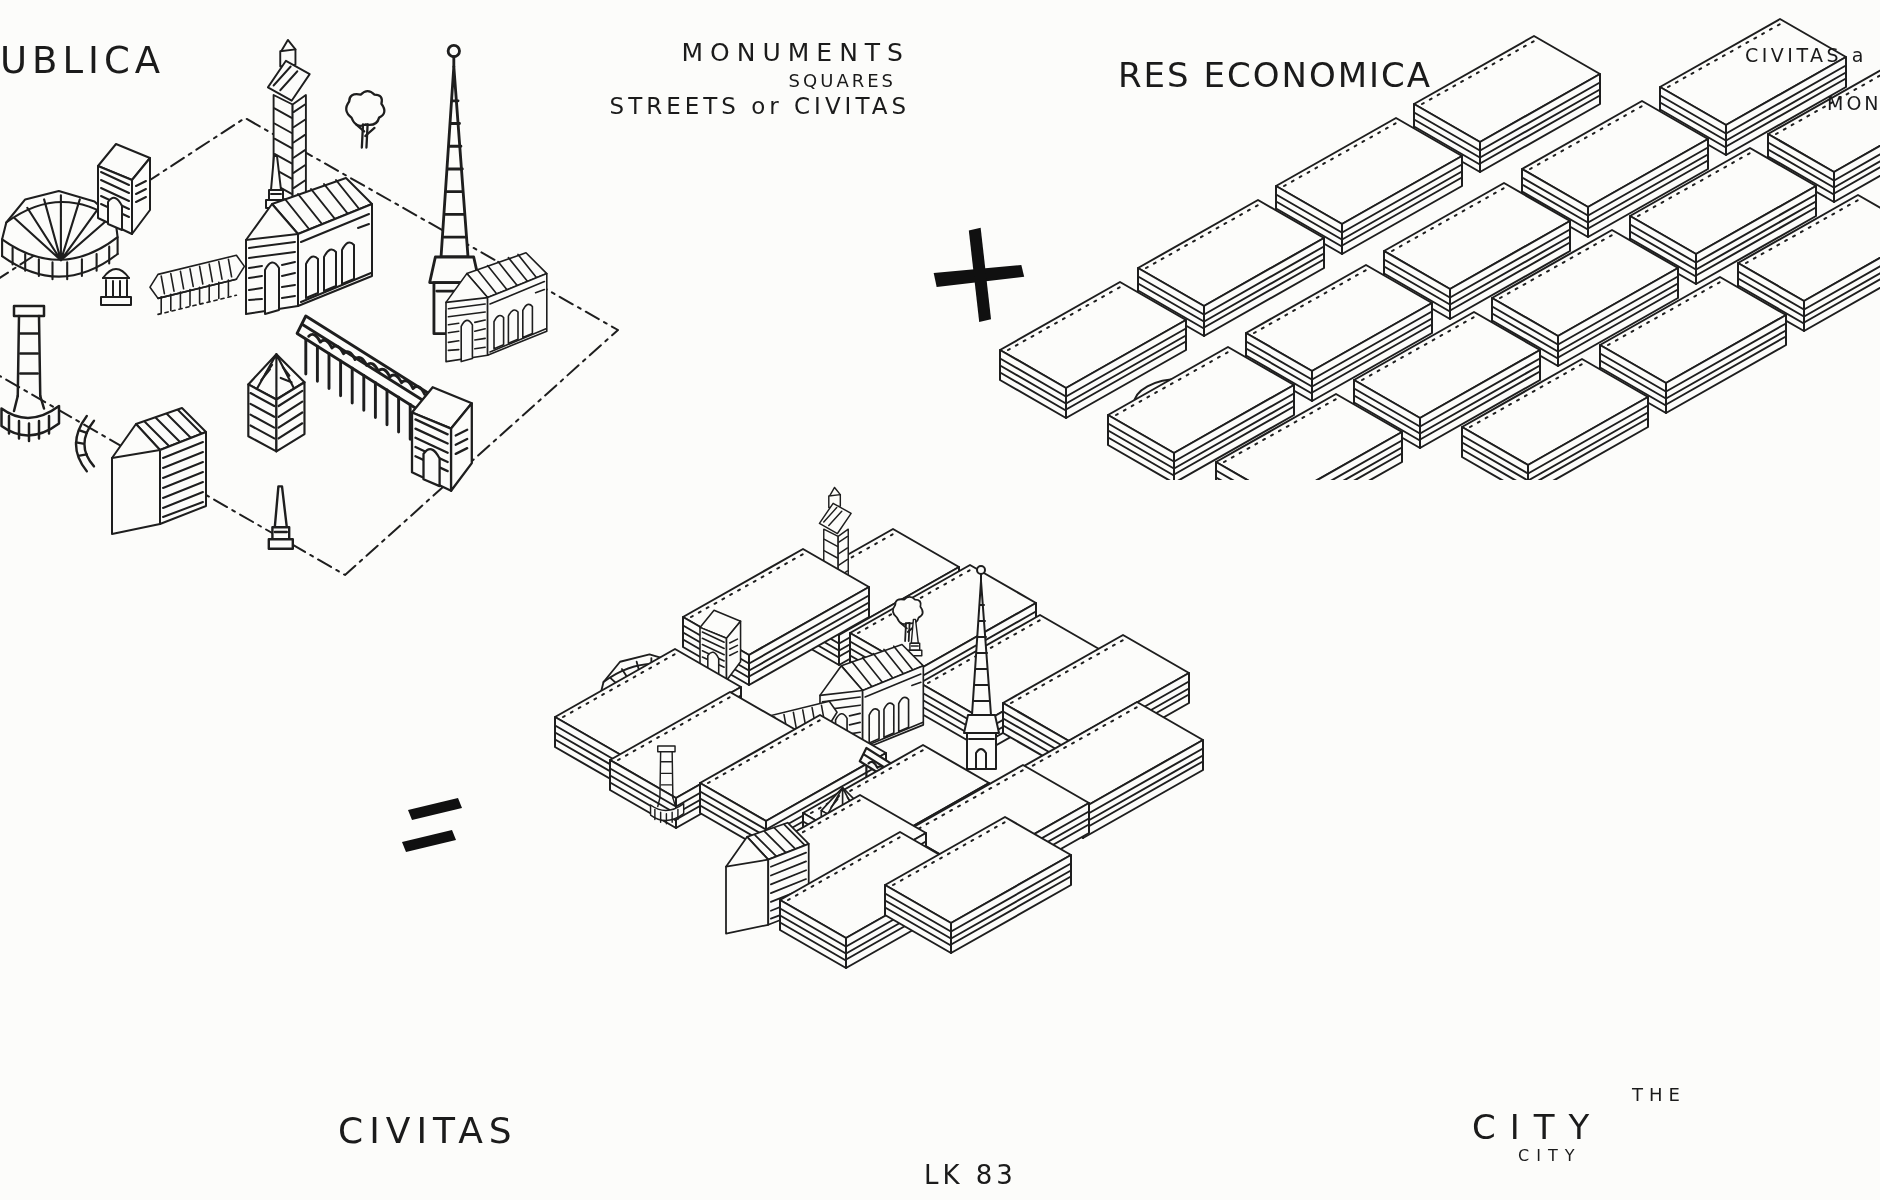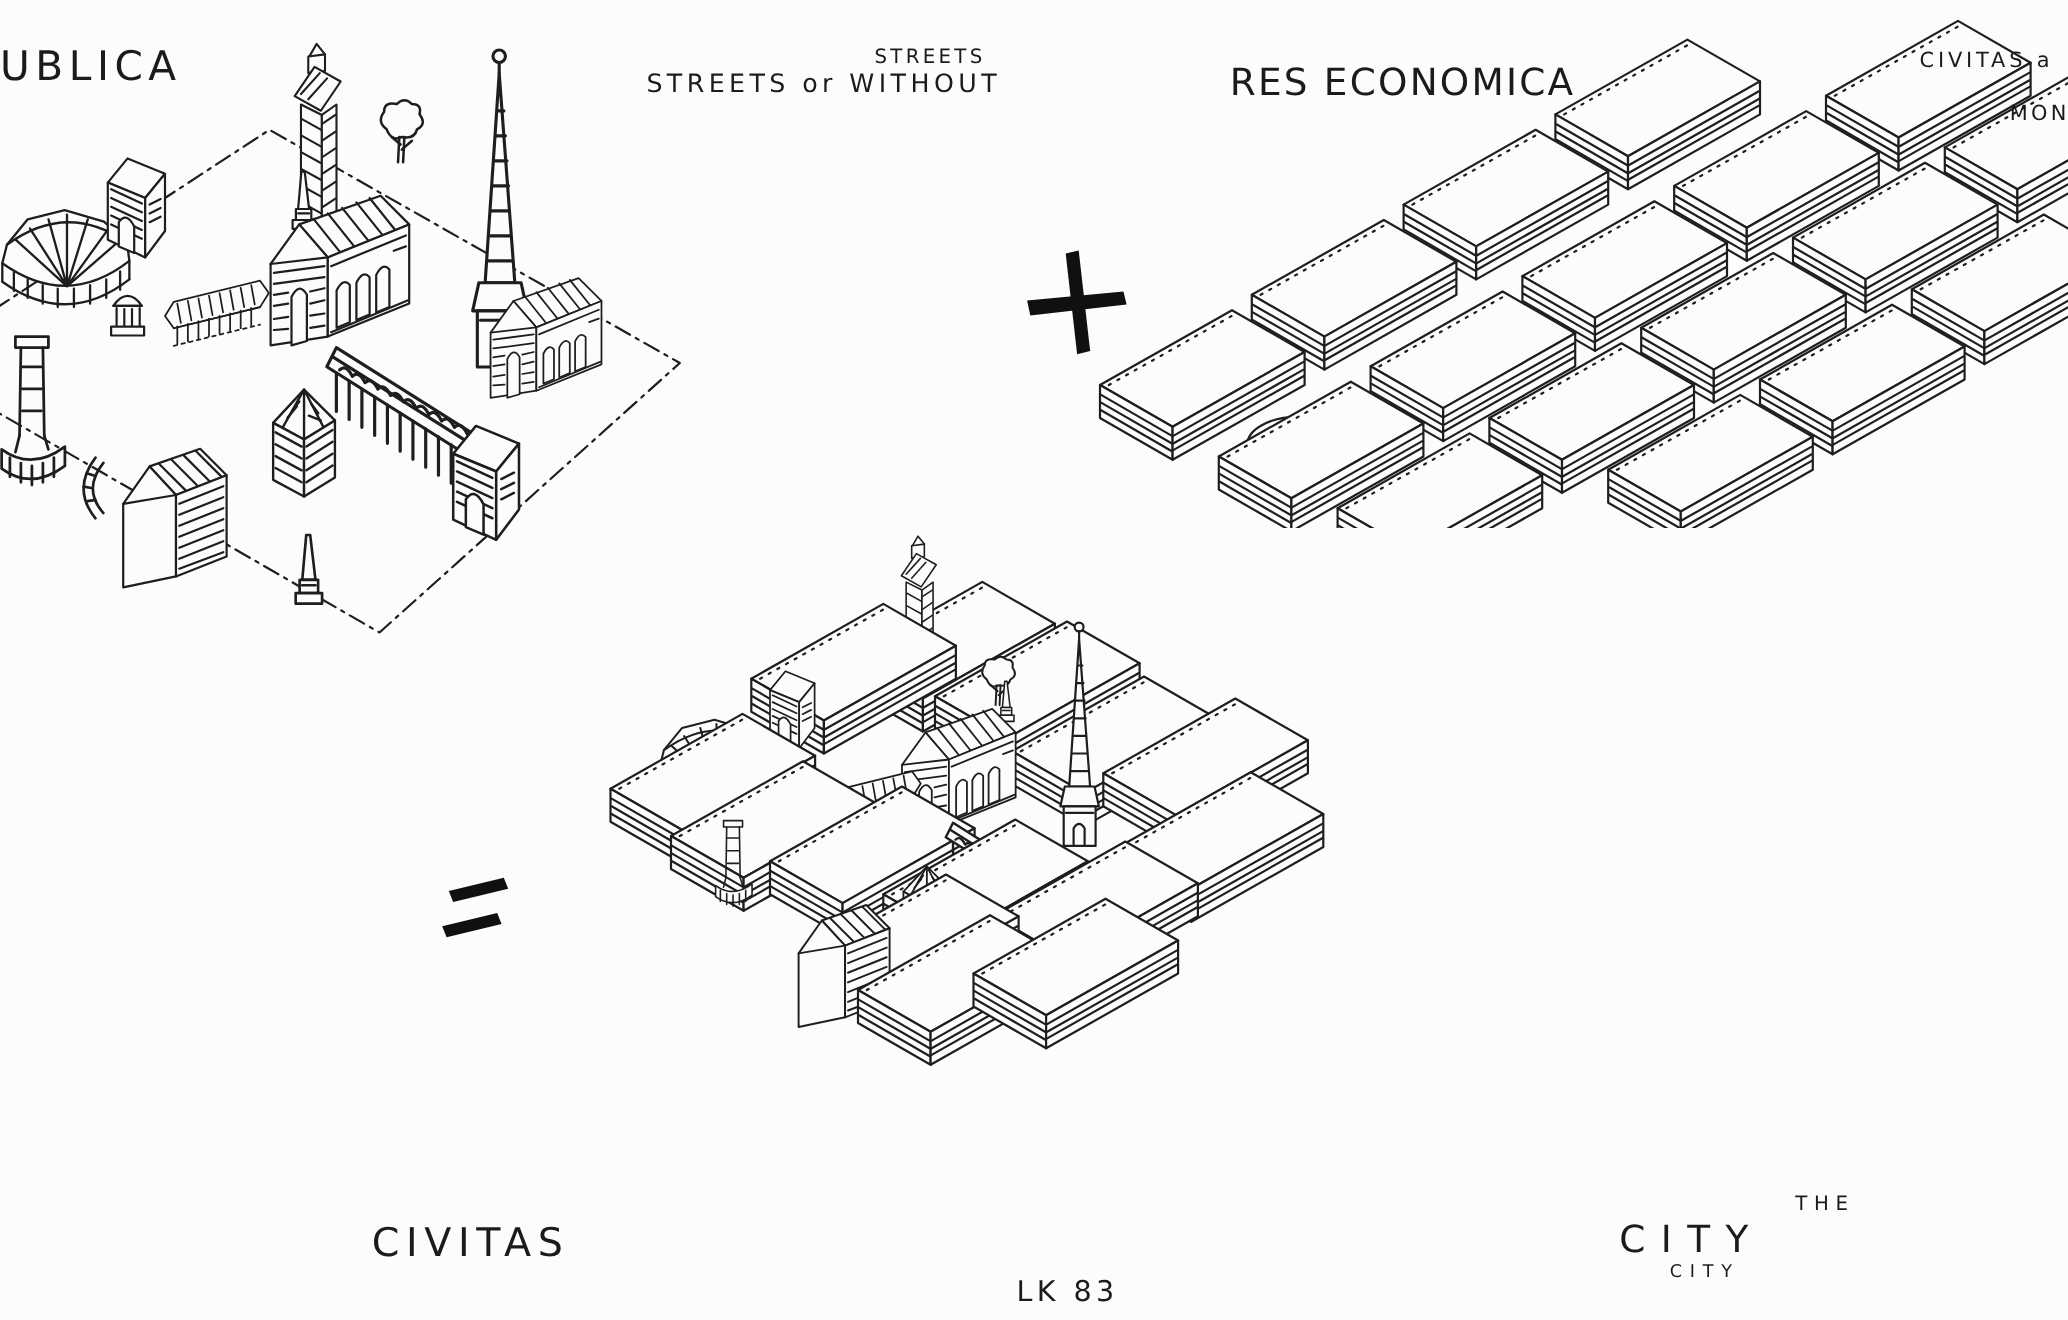--- a/index.html
+++ b/index.html
@@ -217,22 +217,23 @@
   <use href="#m-block" transform="translate(903,833)"></use>
   <use href="#m-block" transform="translate(740,863)"></use>
   <use href="#m-gablehouse" transform="translate(726,828) scale(0.88)"></use>
   <use href="#m-block" transform="translate(780,900)"></use>
   <use href="#m-block" transform="translate(885,885)"></use>
 </svg>
 
 <div class="lbl" style="left:0;top:42px;font-size:37px;letter-spacing:5px">UBLICA</div>
 
 <div class="cap" style="left:560px;top:38px;width:350px">
-  <div style="font-size:18px;letter-spacing:3px;padding:3px 14px 2px 0">STREETS</div>
-  <div style="font-size:23px;letter-spacing:4px">STREETS or WITHOUT</div>
+  <div style="font-size:25px;letter-spacing:7px">MONUMENTS</div>
+  <div style="font-size:18px;letter-spacing:3px;padding:3px 14px 2px 0">SQUARES</div>
+  <div style="font-size:23px;letter-spacing:4px">STREETS or CIVITAS</div>
 </div>
 
 <div class="lbl" style="left:1118px;top:58px;font-size:34px;letter-spacing:2px">RES ECONOMICA</div>
 
 <div class="lbl" style="left:1745px;top:46px;font-size:19px;letter-spacing:3.5px">CIVITAS a</div>
 <div class="lbl" style="left:1827px;top:94px;font-size:19px;letter-spacing:3px">MON</div>
 
 <svg class="panel" style="left:920px;top:218px" width="120" height="120" viewBox="0 0 120 120" role="img" aria-label="+">
   <g transform="rotate(-4 58 58)">
     <path class="d" d="M14 52 L102 50 L104 62 L16 66 Z"></path>

